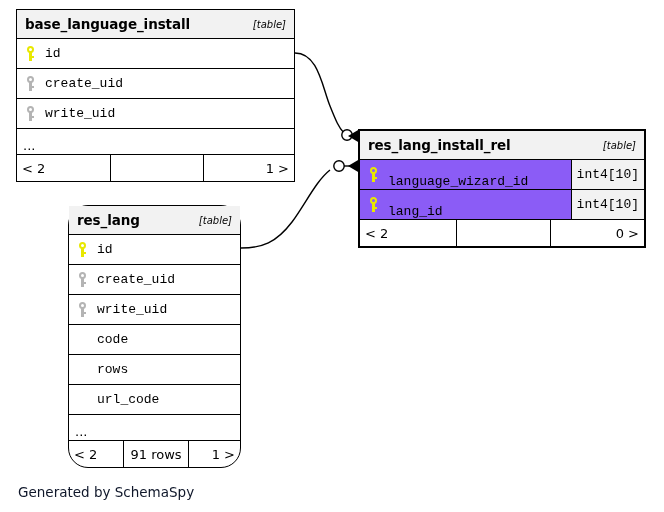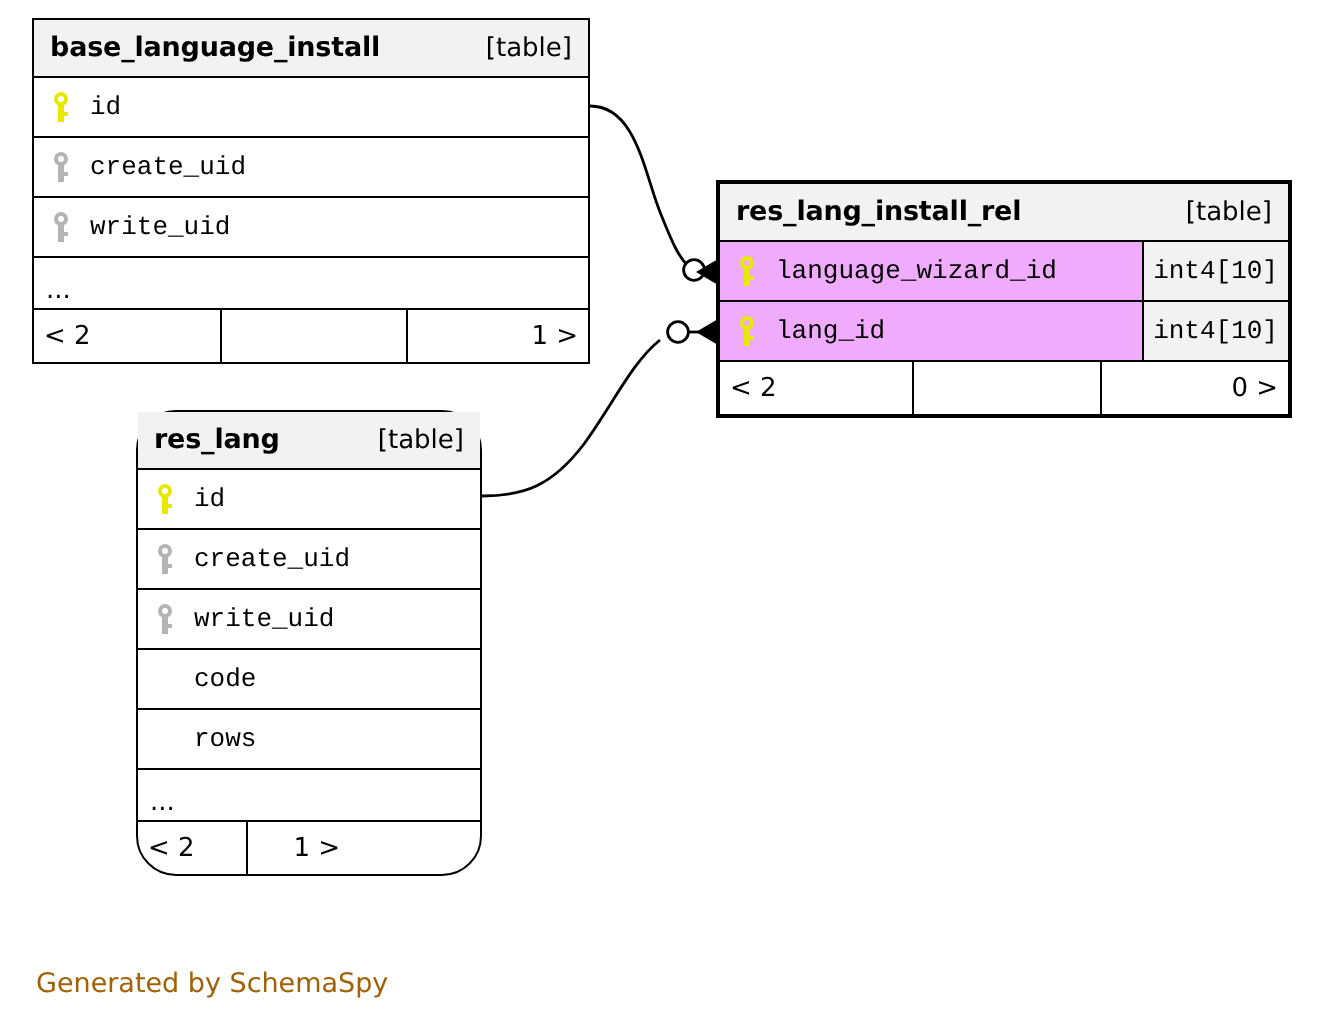--- a/index.html
+++ b/index.html
@@ -32,21 +32,21 @@
     z-index: 1;
   }
 
   .table-box {
     position: absolute;
     box-sizing: border-box;
     background: #ffffff;
     z-index: 2;
   }
   .table-box.thin  { border: 1px solid #000000; }
-  .table-box.thick { border: 2px solid #000000; }
+  .table-box.thick { border: 2px solid #000000; margin-top: 39px; }
 
   .tbl-row {
     box-sizing: border-box;
     display: flex;
     align-items: center;
     width: 100%;
     border-bottom: 1px solid #000000;
     height: 30px;
     position: relative;
   }
@@ -59,41 +59,42 @@
     padding: 0 8px;
     justify-content: space-between;
   }
   .tbl-head .tname {
     font-weight: bold;
     font-size: 13.5px;
     letter-spacing: -0.1px;
     white-space: nowrap;
   }
   .tbl-head .ttag {
-    font-size: 13px;
-    white-space: nowrap;
+    font-size: 10px;
+    white-space: nowrap;
+    font-style: italic;
   }
 
   
   .tbl-col { padding: 0; font-family: Liberation Mono, monospace; }
   .tbl-col .keycell {
     width: 26px;
     min-width: 26px;
     display: flex;
     align-items: center;
     justify-content: center;
     height: 100%;
   }
   .tbl-col .cname {
     font-size: 13px;
     white-space: nowrap;
     flex: 1 1 auto;
     padding-left: 2px;
   }
-  .tbl-col.shaded { background: #f0abfc; }
+  .tbl-col.shaded { background: #8b5cf6; align-items: flex-end; }
   .tbl-col .ctype {
     font-size: 13px;
     white-space: nowrap;
     padding: 0 5px;
     border-left: 1px solid #000000;
     height: 100%;
     display: flex;
     align-items: center;
     box-sizing: border-box;
     background: #f2f2f2;
@@ -159,21 +160,21 @@
     width: 2px;
     height: 2px;
     background: currentColor;
   }
   .key-pk { color: #e8e800; }
   .key-fk { color: #b4b4b4; }
 
   .caption {
     position: absolute;
     font-size: 13.5px;
-    color: #a16207;
+    color: #0f172a;
     white-space: nowrap;
     z-index: 2;
   }
 </style>
 </head>
 <body>
 
 <div id="diagram">
 
   <svg id="edges" viewBox="0 0 664 512" width="664" height="512">
@@ -323,26 +324,30 @@
     </div>
 
     <div class="tbl-row tbl-col">
       <span class="cname indent">code</span>
     </div>
 
     <div class="tbl-row tbl-col">
       <span class="cname indent">rows</span>
     </div>
 
+    <div class="tbl-row tbl-col">
+      <span class="cname indent">url_code</span>
+    </div>
 
     <div class="tbl-row tbl-ellipsis">
       <span>...</span>
     </div>
 
     <div class="tbl-row tbl-foot">
       <div class="fcell fleft" style="width:55px;">&lt; 2</div>
+      <div class="fcell fmid" style="width:65px;">91 rows</div>
       <div class="fcell fright" style="width:51px;">1 &gt;</div>
     </div>
   </div>
 
   <div class="caption" style="left:18px; top:484px;">Generated by SchemaSpy</div>
 
 </div>
 
 </body></html>

